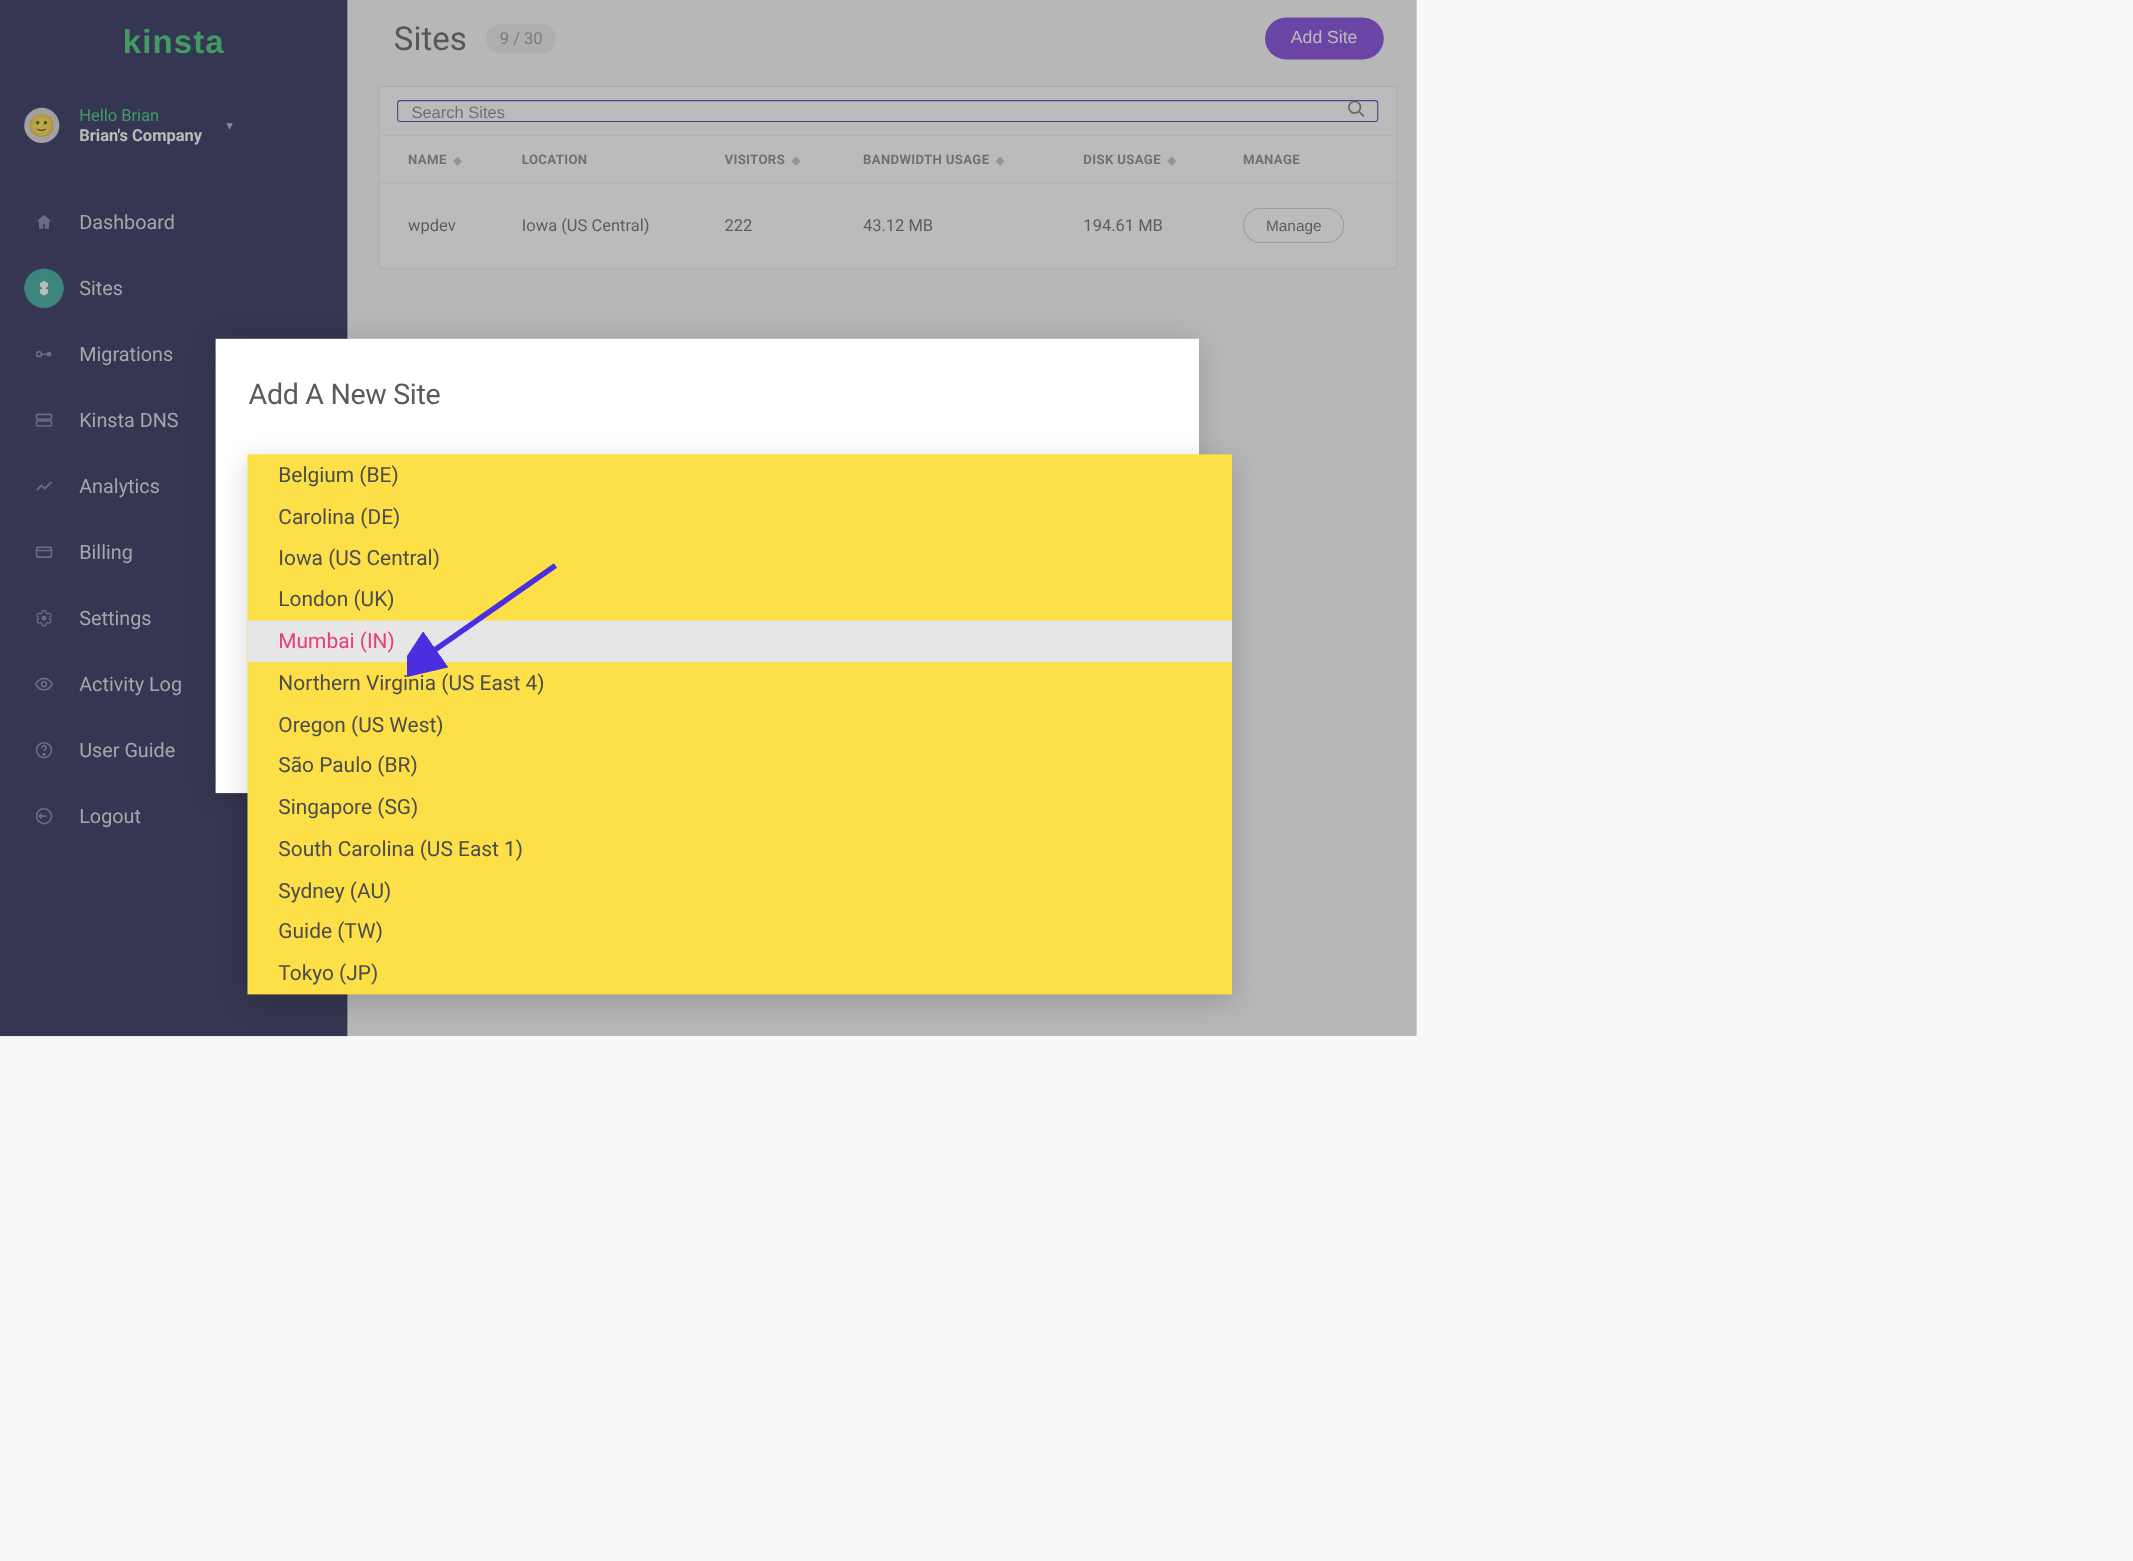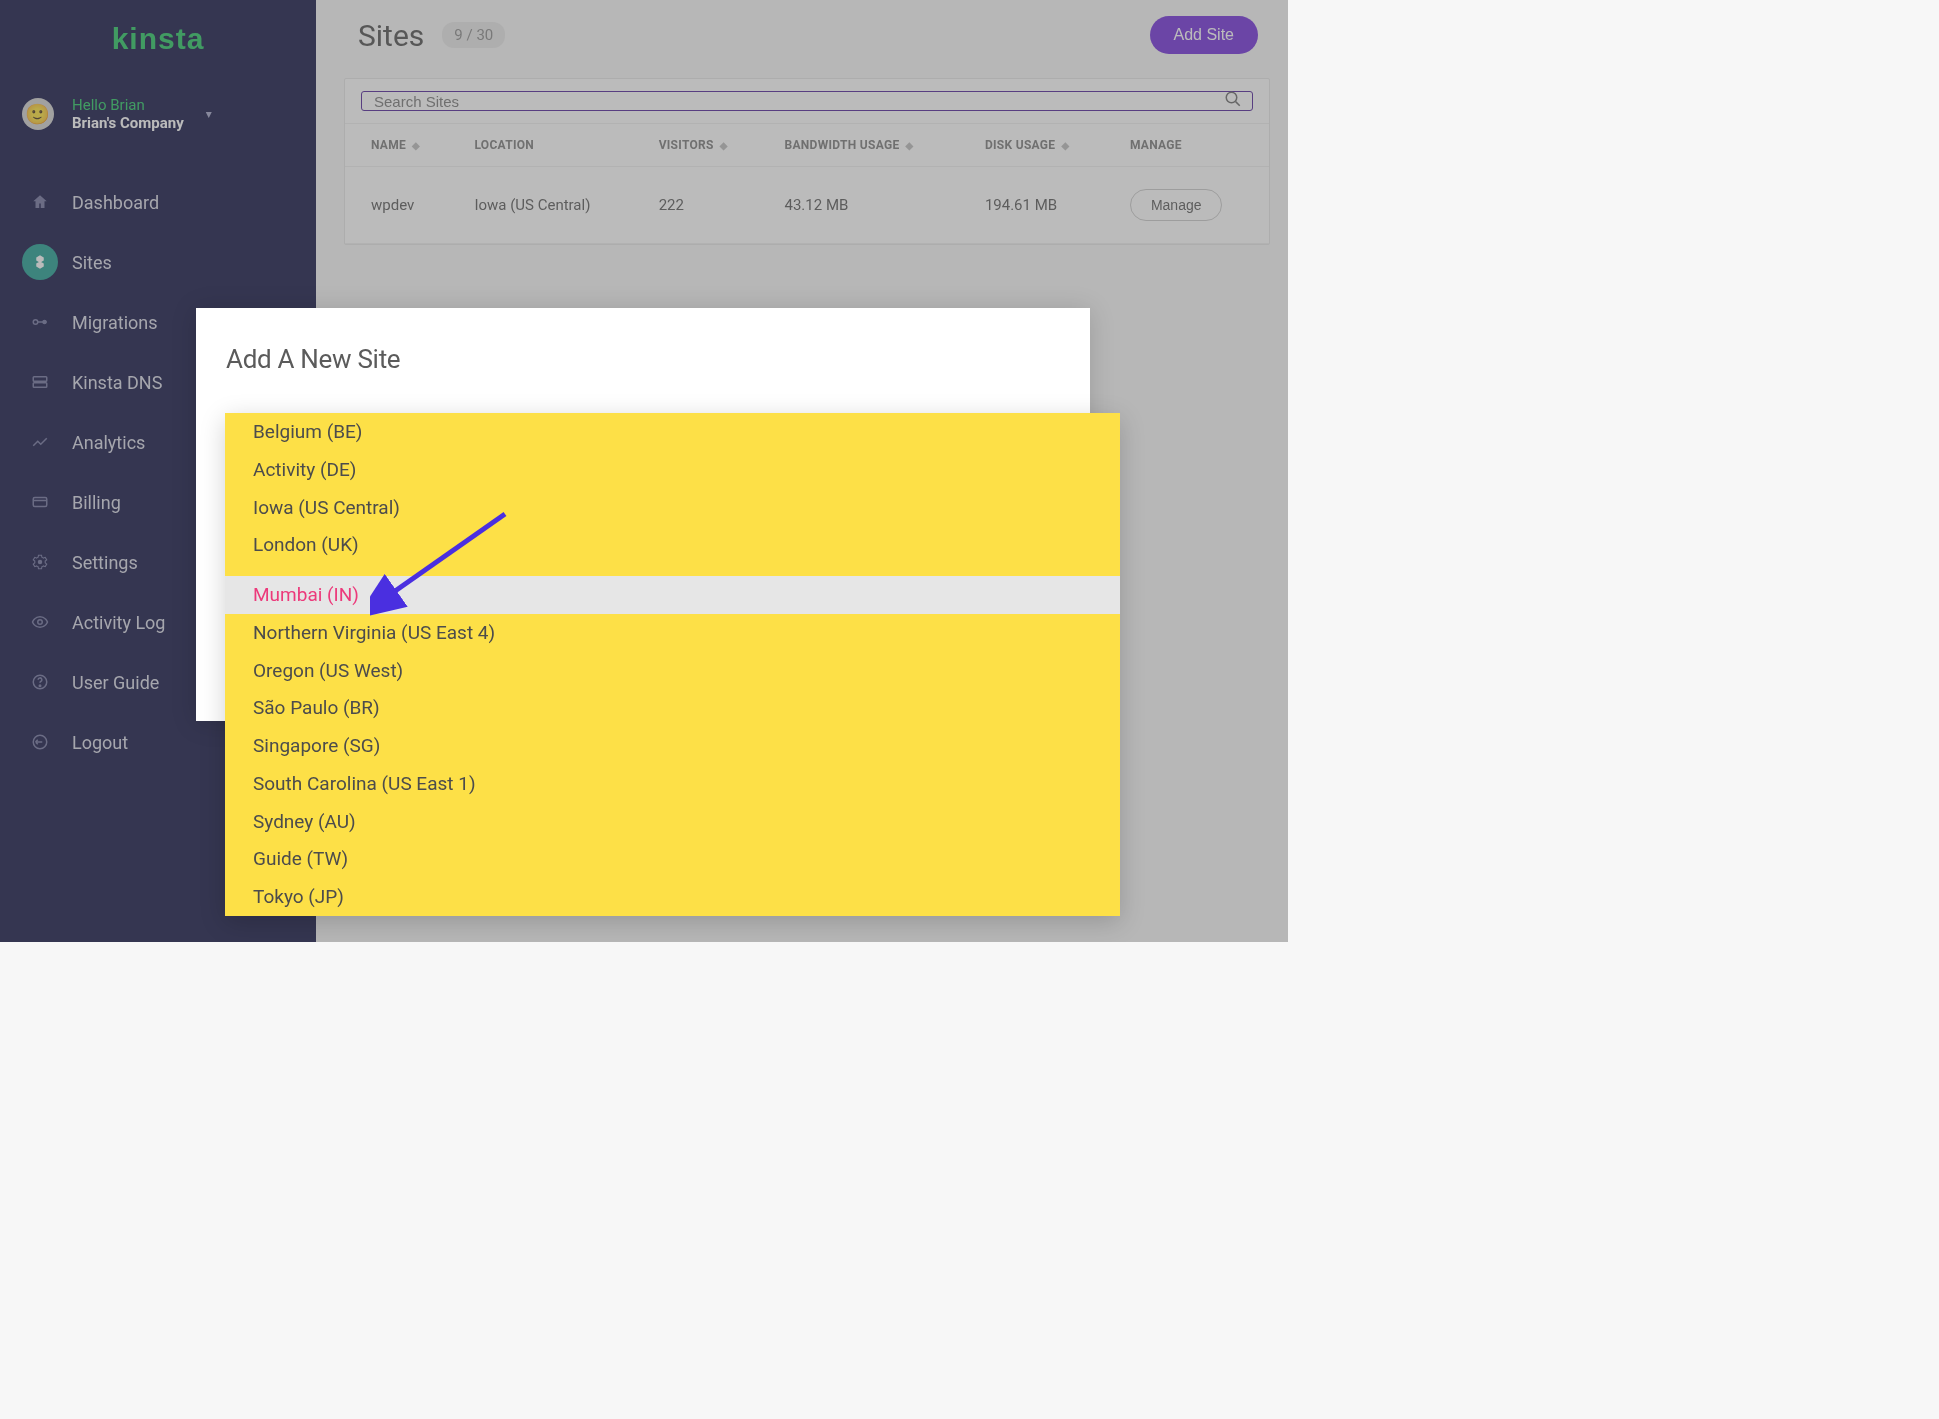--- a/index.html
+++ b/index.html
@@ -197,21 +197,20 @@
   .dropdown-list li {
     padding: 7px 28px;
     font-size: 19px;
     color: #4c4c4c;
     cursor: pointer;
     line-height: 1.25;
   }
   .dropdown-list li.highlighted {
     background: #e6e6e6;
     color: #ec3a7b;
-    margin-top: 12px;
   }
 
   .arrow-annotation {
     position: absolute;
     top: 508px;
     left: 370px;
     pointer-events: none;
   }
   svg.icon { width: 18px; height: 18px; }
 </style>
@@ -365,21 +364,21 @@
   </div>
   <div class="purple-band"></div>
 </main>
 
 <div class="backdrop"></div>
 <div class="modal">
   <h2 class="modal-title">Add A New Site</h2>
 </div>
 <ul class="dropdown-list" id="loc-list">
     <li>Belgium (BE)</li>
-    <li>Activity (DE)</li>
+    <li>Carolina (DE)</li>
     <li>Iowa (US Central)</li>
     <li>London (UK)</li>
     <li class="highlighted">Mumbai (IN)</li>
     <li>Northern Virginia (US East 4)</li>
     <li>Oregon (US West)</li>
     <li>São Paulo (BR)</li>
     <li>Singapore (SG)</li>
     <li>South Carolina (US East 1)</li>
     <li>Sydney (AU)</li>
     <li>Guide (TW)</li>

